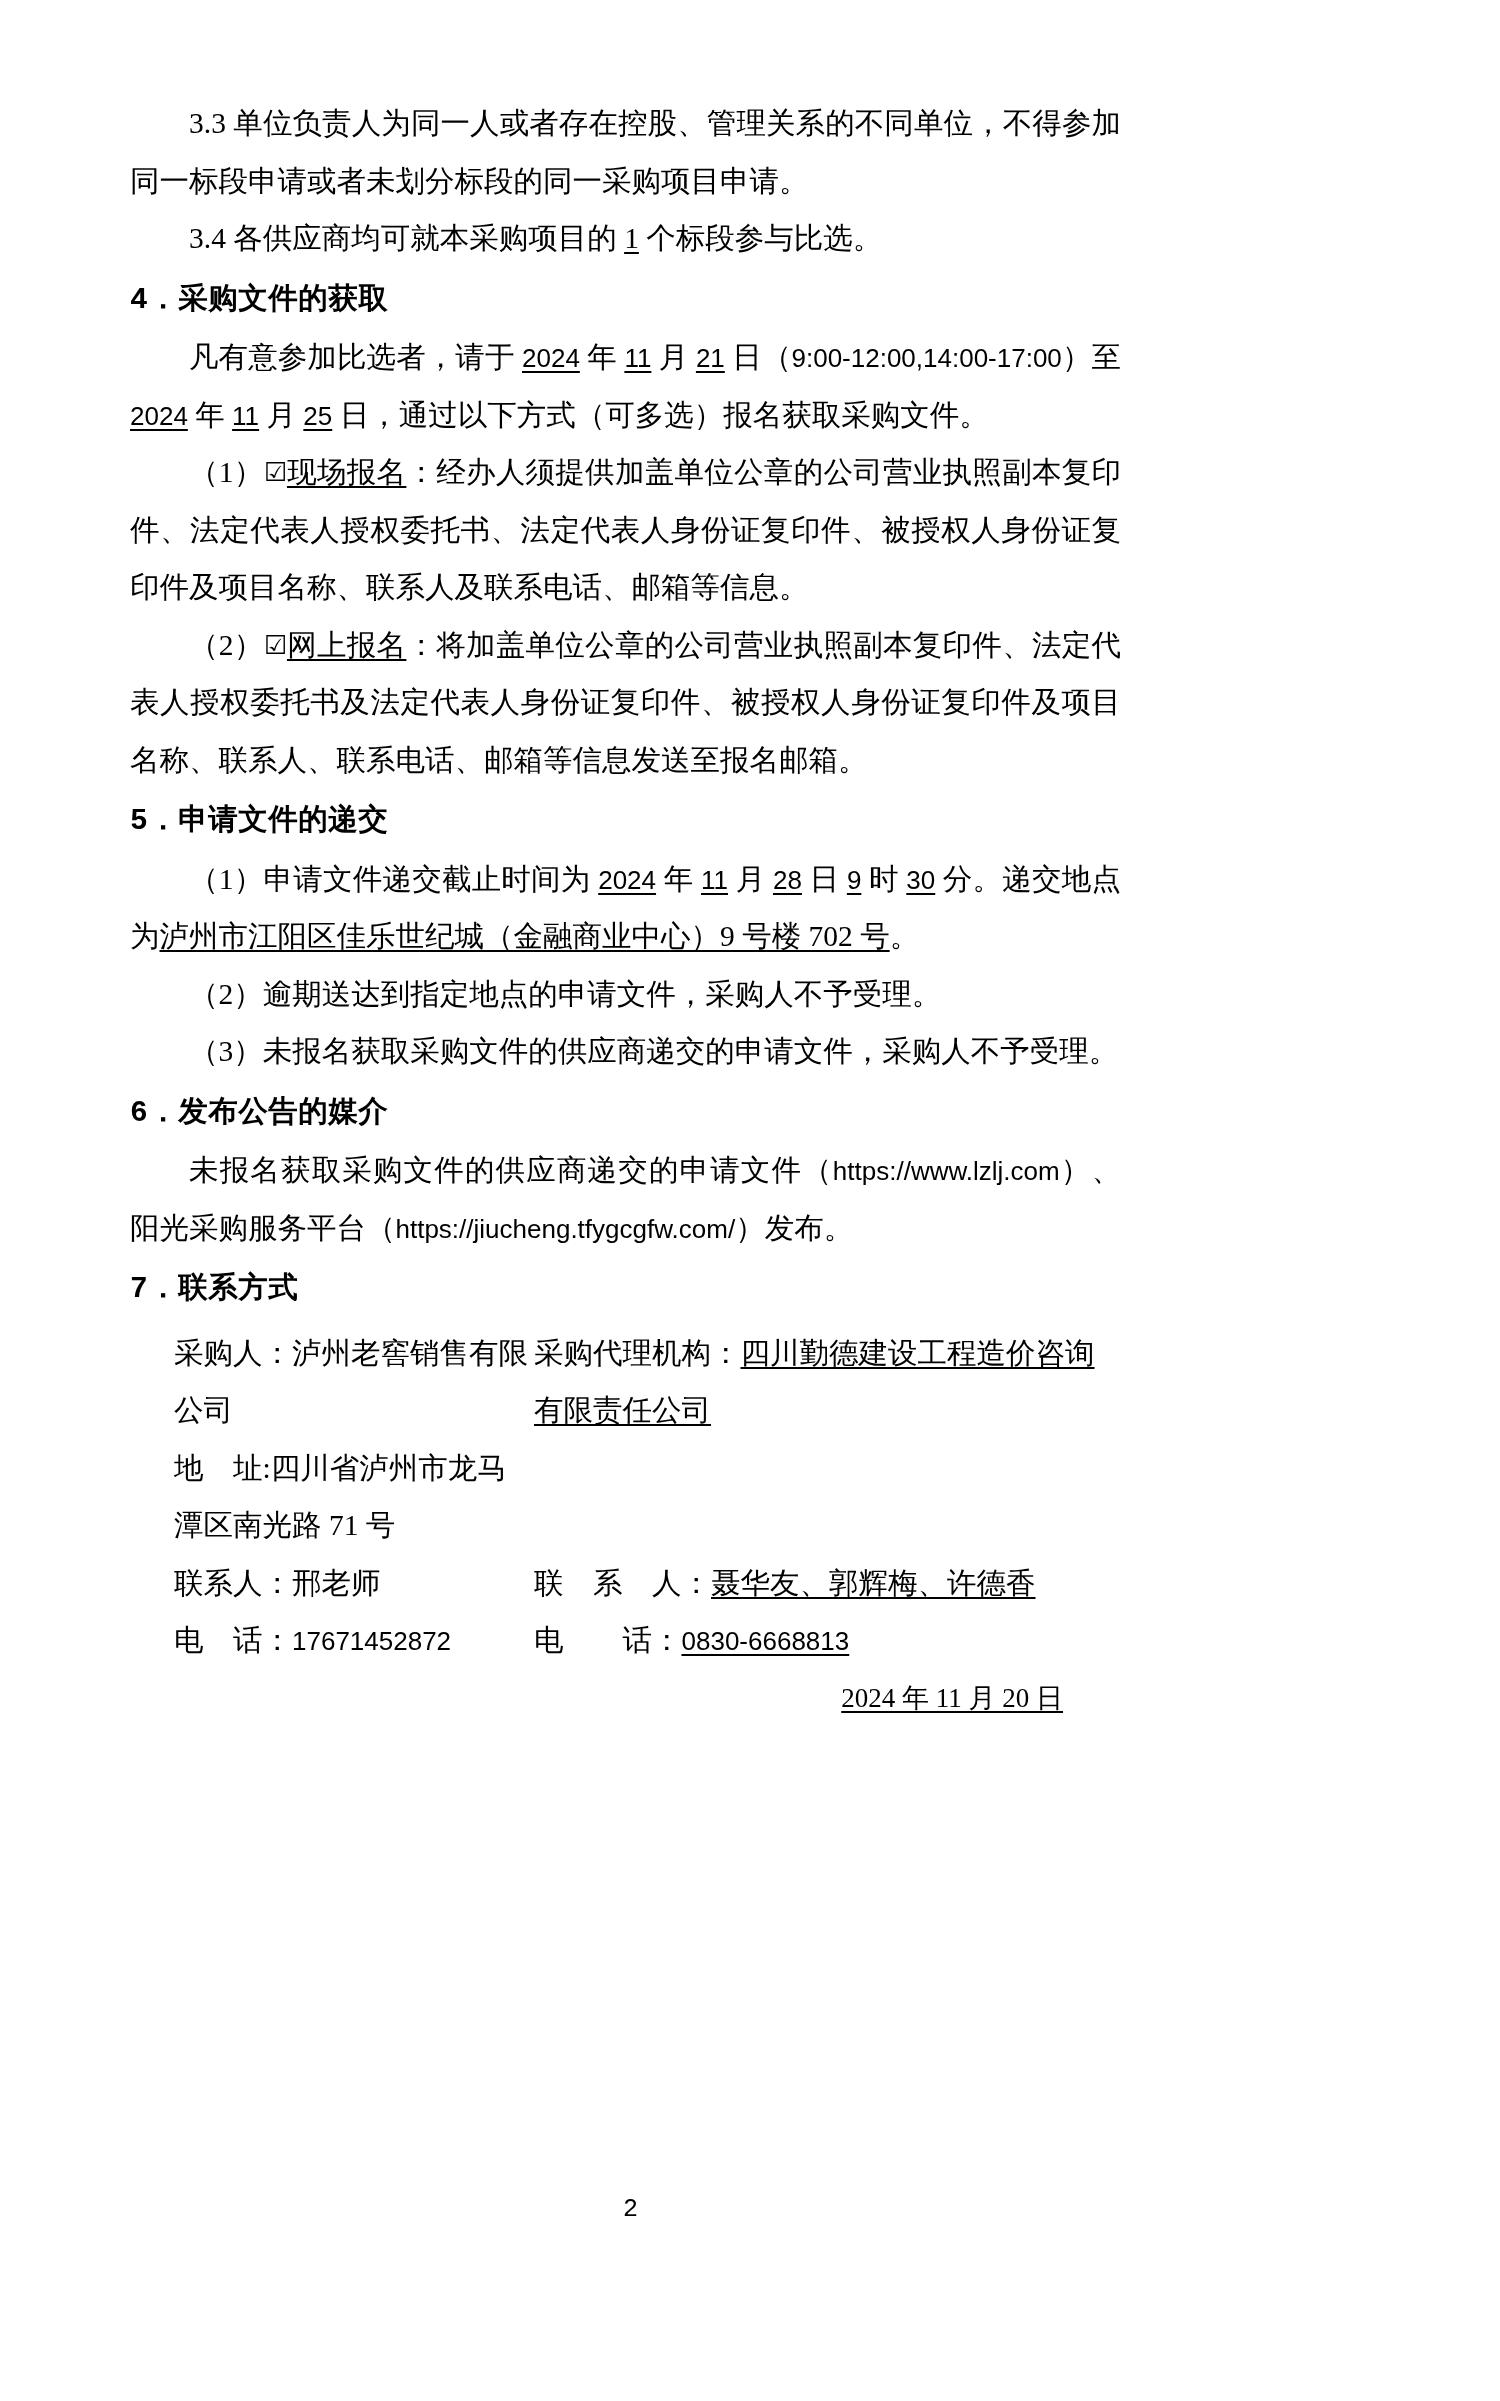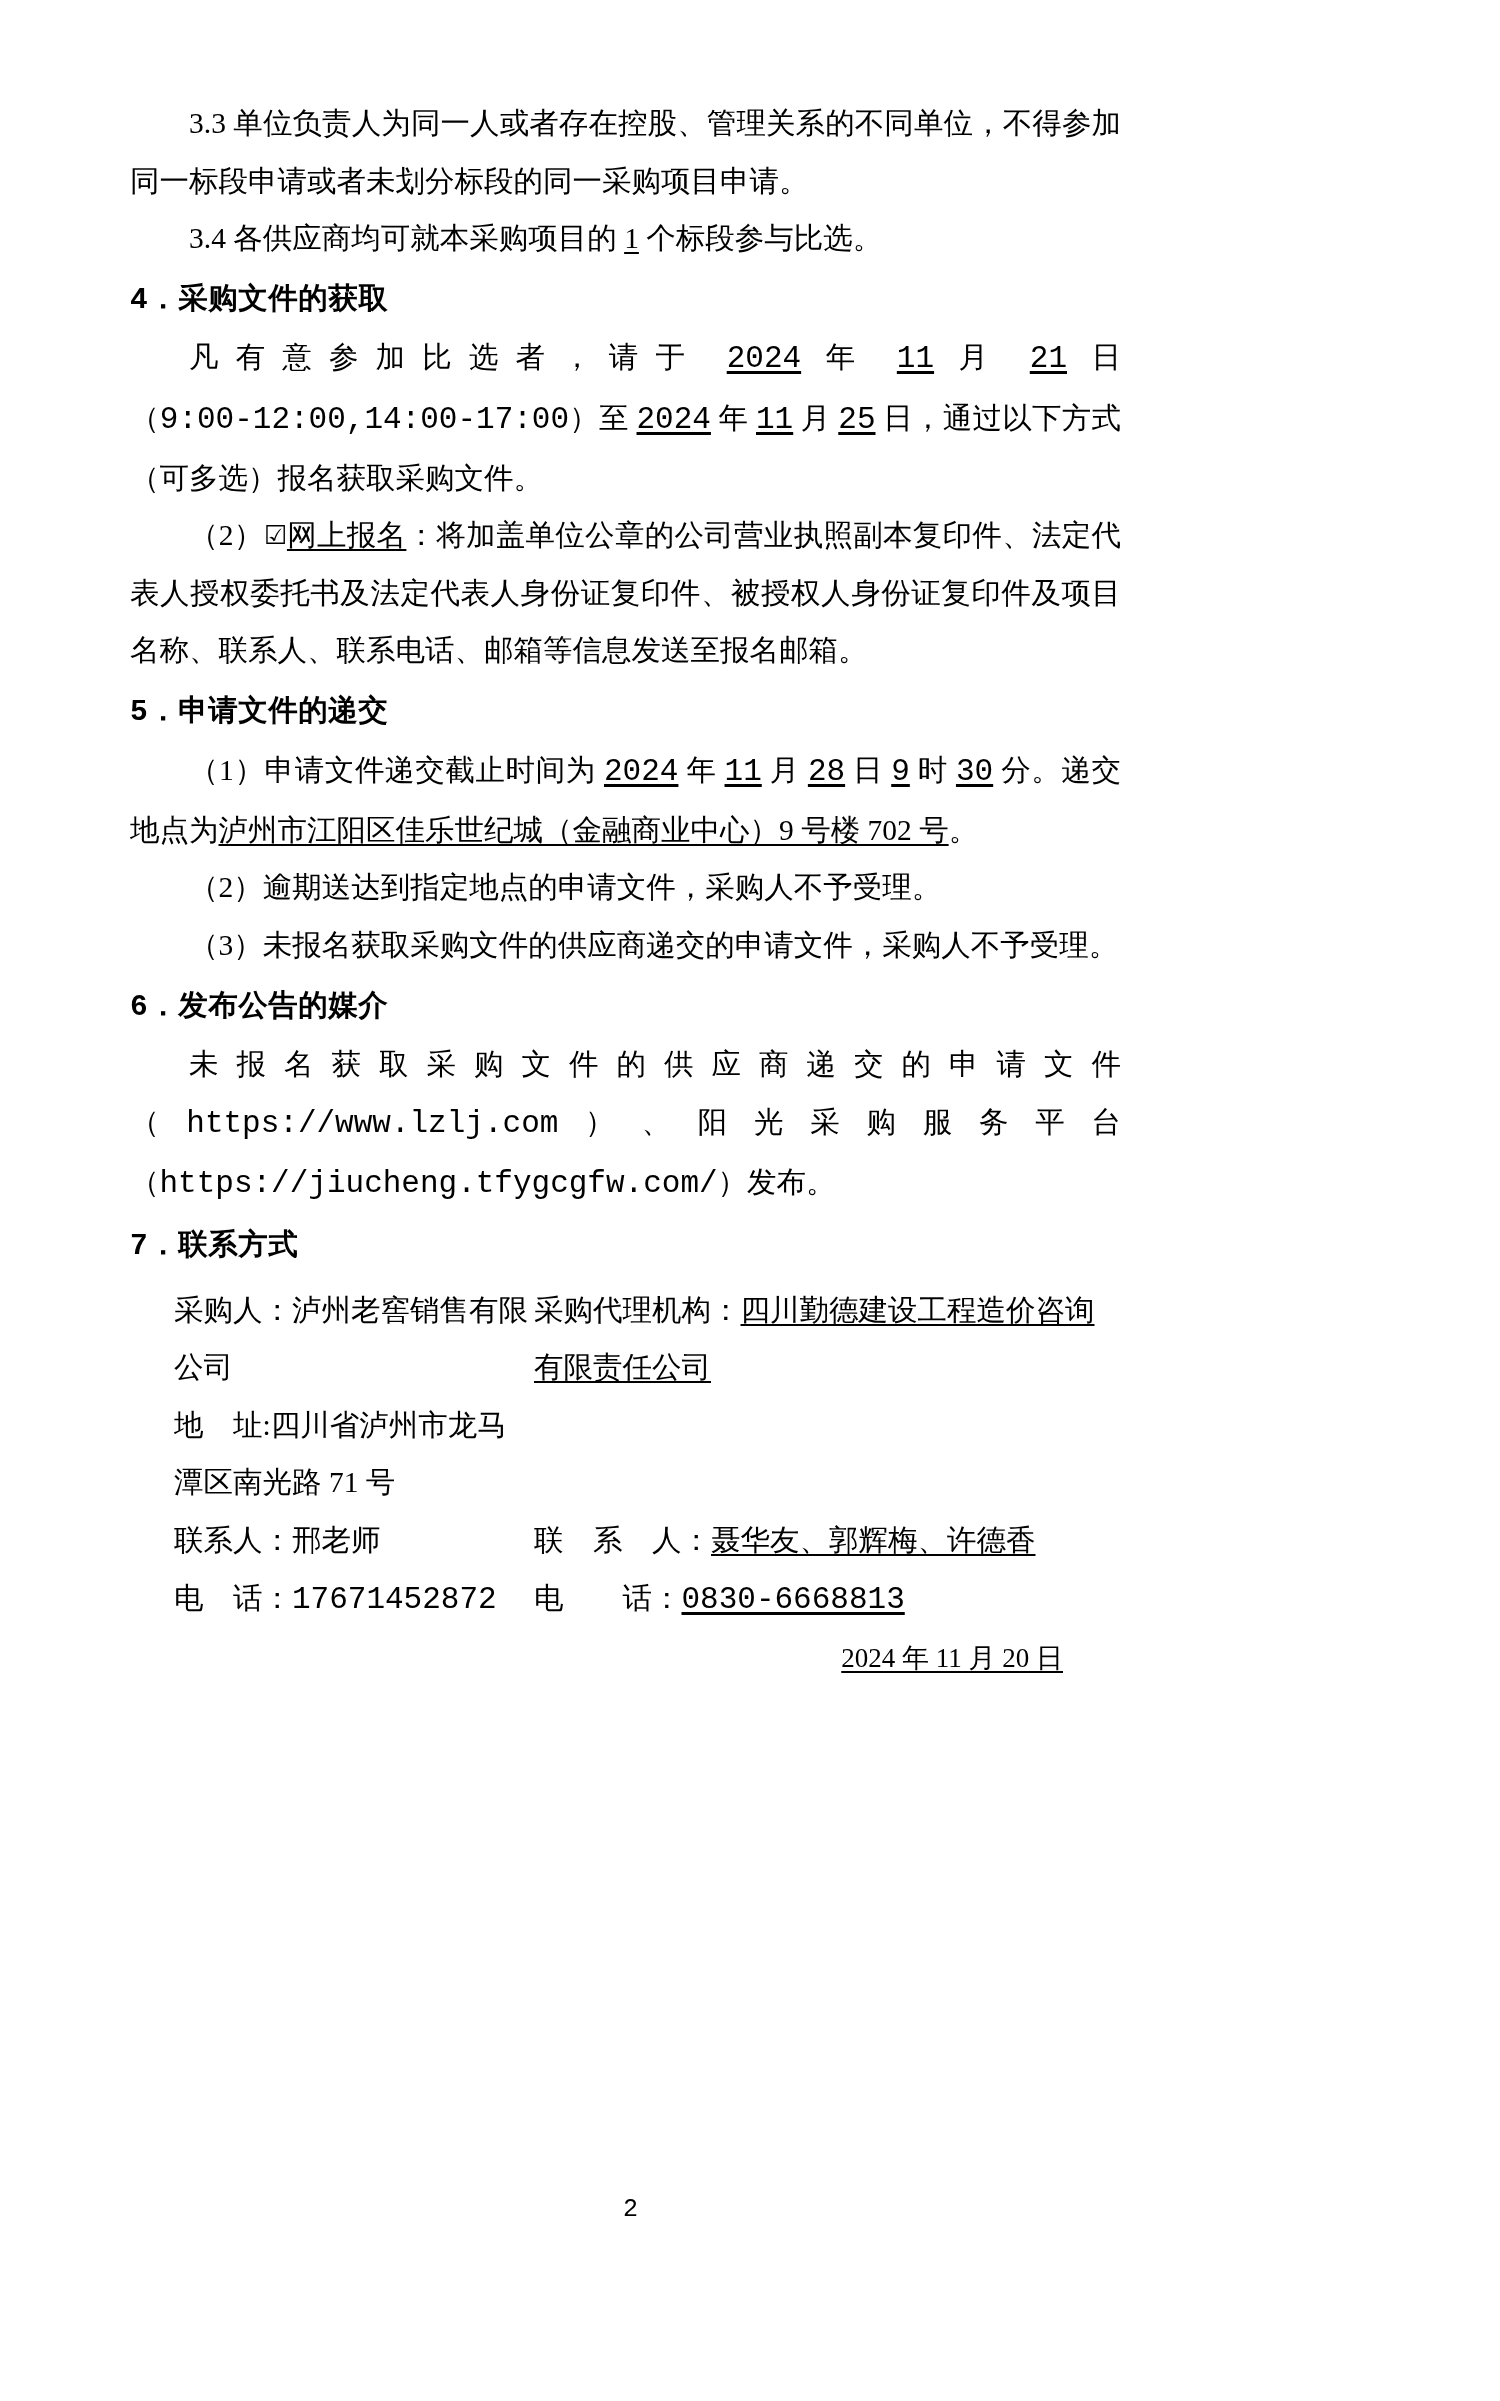--- a/index.html
+++ b/index.html
@@ -42,22 +42,22 @@
   }
   .heading .num {
     font-family: "Liberation Mono", "DejaVu Sans Mono", monospace;
     font-weight: bold;
   }
   .u {
     text-decoration: underline;
     text-underline-offset: 4px;
   }
   .mono {
-    font-family: Liberation Mono, monospace;
-    font-size: 31px;
+    font-family: Liberation Sans, sans-serif;
+    font-size: 26px;
   }
   .cb {
     font-family: "DejaVu Sans", sans-serif;
     font-size: 26px;
     position: relative;
     top: -1px;
   }
   
   .contacts {
     margin-top: 6px;
@@ -106,20 +106,23 @@
     </p>
 
     <p class="heading">
       <span class="num">4．</span><span>采购文件的获取</span>
     </p>
 
     <p class="indent">
       <span>凡有意参加比选者，请于 </span><span class="u mono">2024</span><span> 年 </span><span class="u mono">11</span><span> 月 </span><span class="u mono">21</span><span> 日（</span><span class="mono nowrap">9:00-12:00,14:00-17:00</span><span>）至 </span><span class="u mono">2024</span><span> 年 </span><span class="u mono">11</span><span> 月 </span><span class="u mono">25</span><span> 日，通过以下方式（可多选）报名获取采购文件。</span>
     </p>
 
+    <p class="indent">
+      <span>（1）</span><span class="cb">☑</span><span class="u">现场报名</span><span>：经办人须提供加盖单位公章的公司营业执照副本复印件、法定代表人授权委托书、法定代表人身份证复印件、被授权人身份证复印件及项目名称、联系人及联系电话、邮箱等信息。</span>
+    </p>
 
     <p class="indent">
       <span>（2）</span><span class="cb">☑</span><span class="u">网上报名</span><span>：将加盖单位公章的公司营业执照副本复印件、法定代表人授权委托书及法定代表人身份证复印件、被授权人身份证复印件及项目名称、联系人、联系电话、邮箱等信息发送至报名邮箱。</span>
     </p>
 
     <p class="heading">
       <span class="num">5．</span><span>申请文件的递交</span>
     </p>
 
     <p class="indent">

